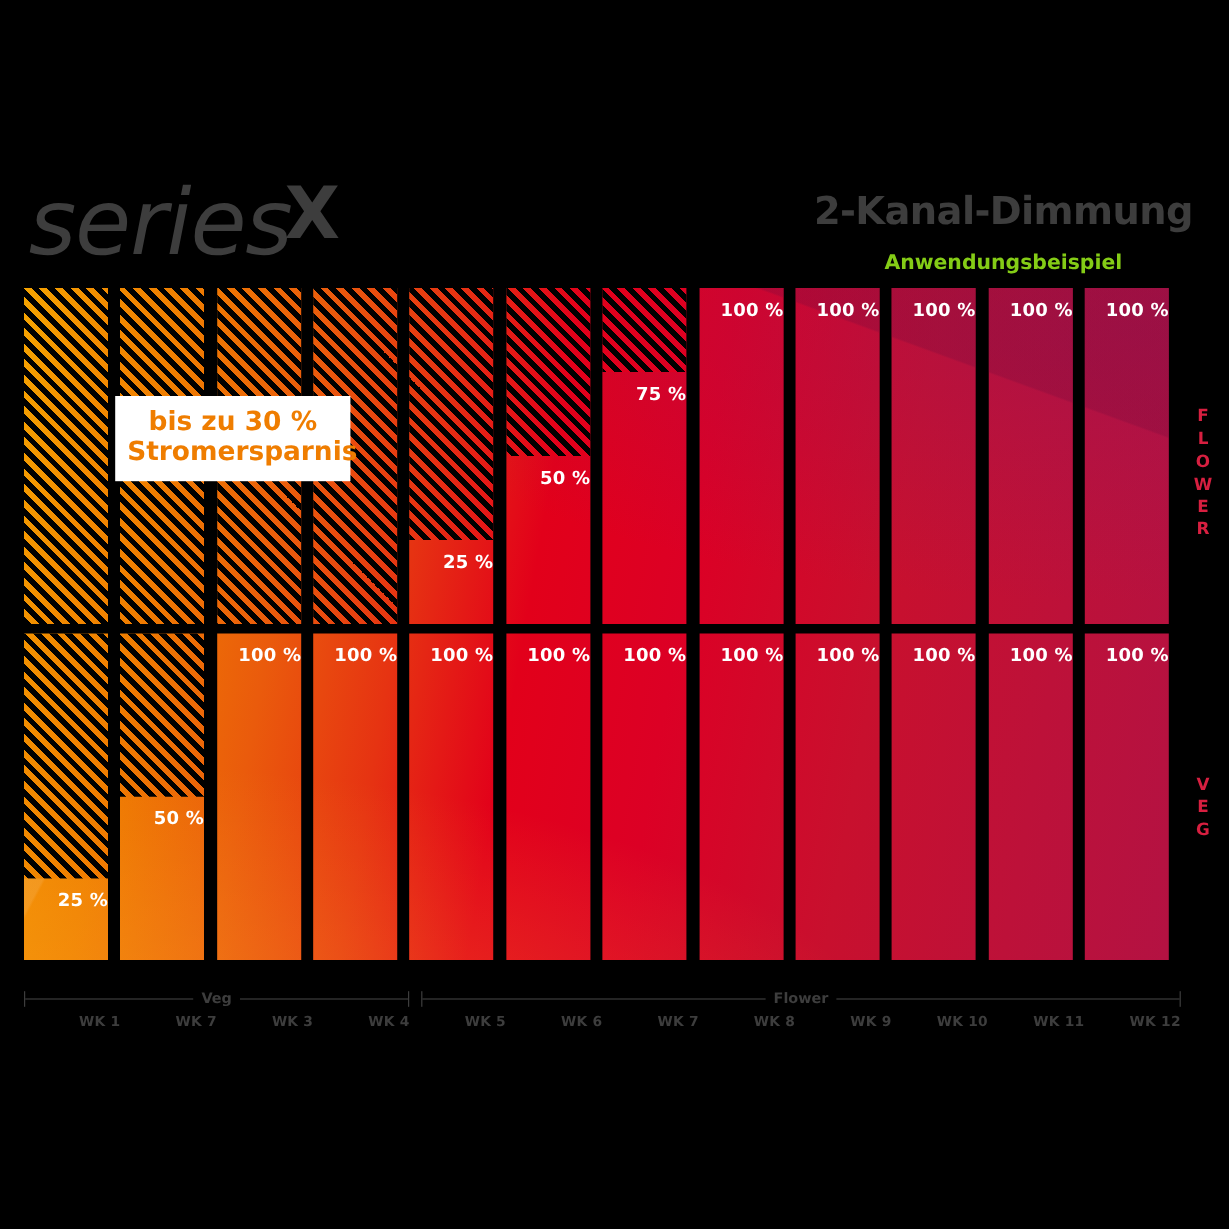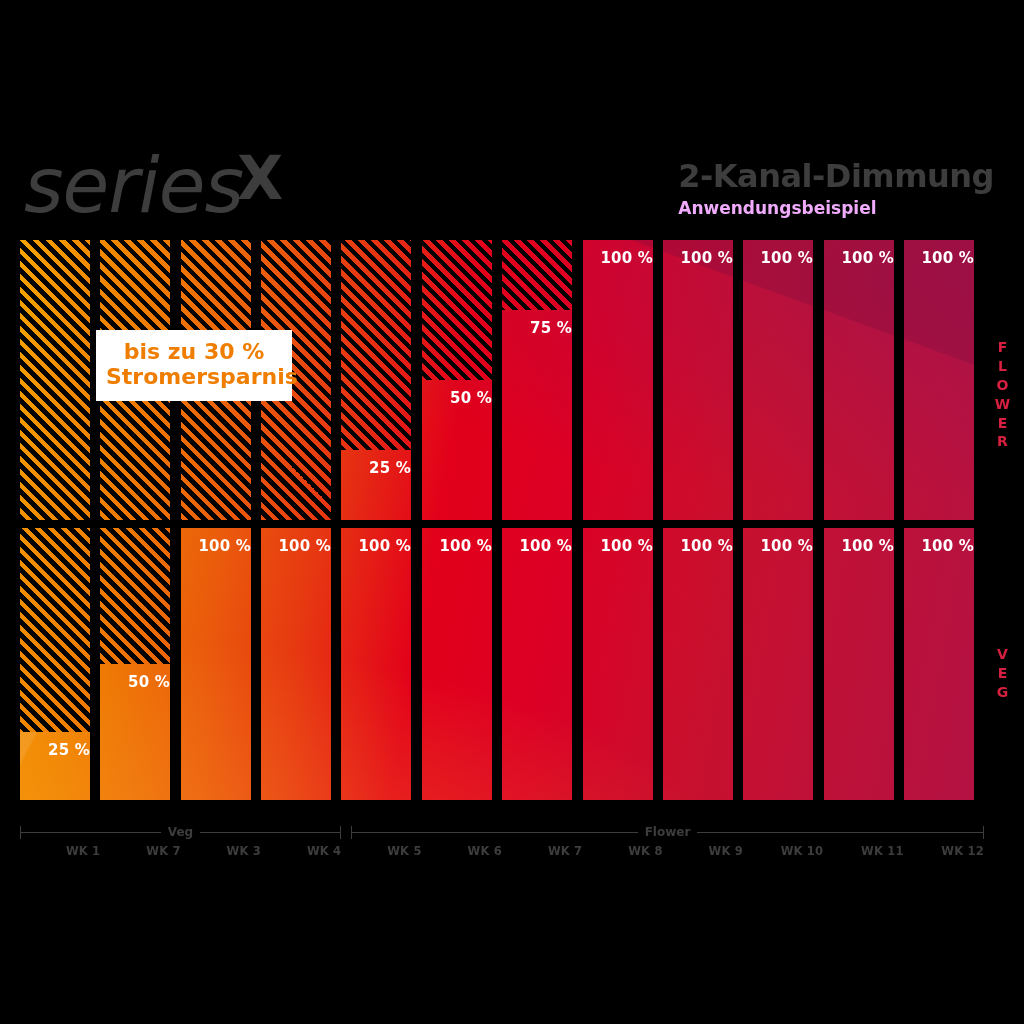--- a/index.html
+++ b/index.html
@@ -37,37 +37,37 @@
     font-family: "DejaVu Sans", sans-serif;
     font-weight: 700;
     font-size: 60px;
     line-height: 1;
     margin-left: -6px;
     color: #3d3d3d;
   }
 
   #title-block {
     position: absolute; right: 30px; top: 160px;
-    text-align: left;
+    text-align: center;
   }
   #title-block .main {
     font-family: "DejaVu Sans", sans-serif;
     font-weight: 700;
     font-size: 32px;
     letter-spacing: -0.5px;
     color: #3d3d3d;
     line-height: 1.05;
     white-space: nowrap;
   }
   #title-block .sub {
     font-family: "DejaVu Sans", sans-serif;
     font-weight: 700;
     font-size: 17px;
-    color: #f0abfc;
-    margin-top: 4px;
+    color: #84cc16;
+    margin-top: 15px;
     white-space: nowrap;
   }
 
   
   #plot {
     position: absolute;
     left: 20px; top: 240px;
     width: 964px; height: 560px;
   }
 

